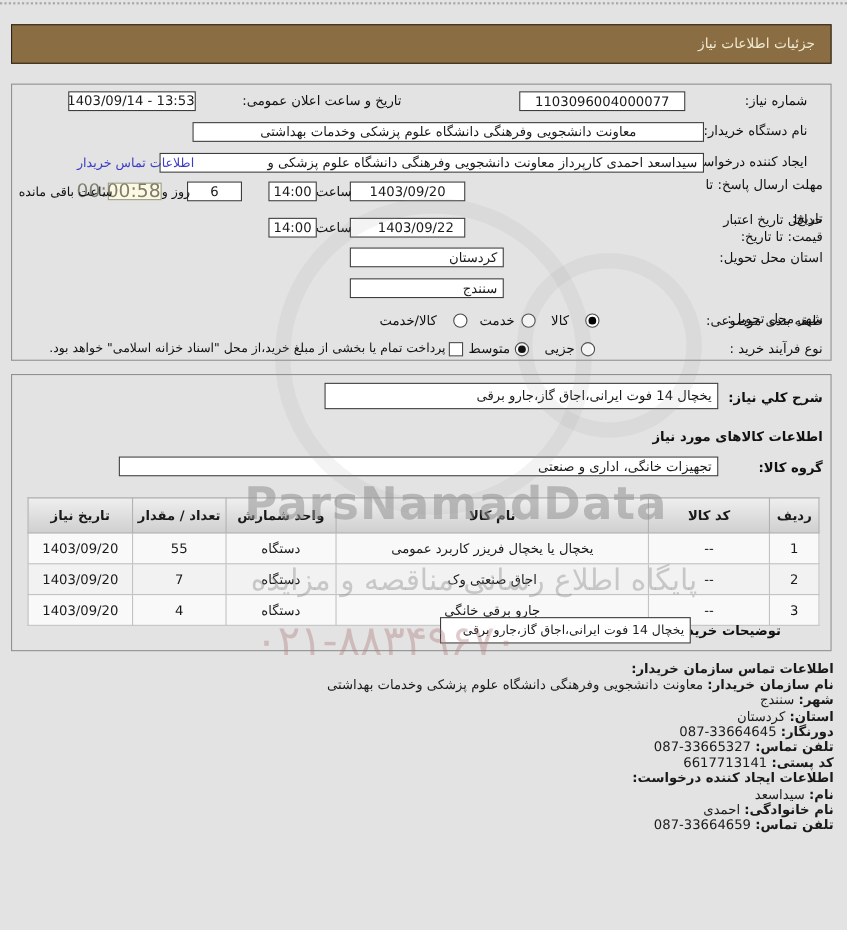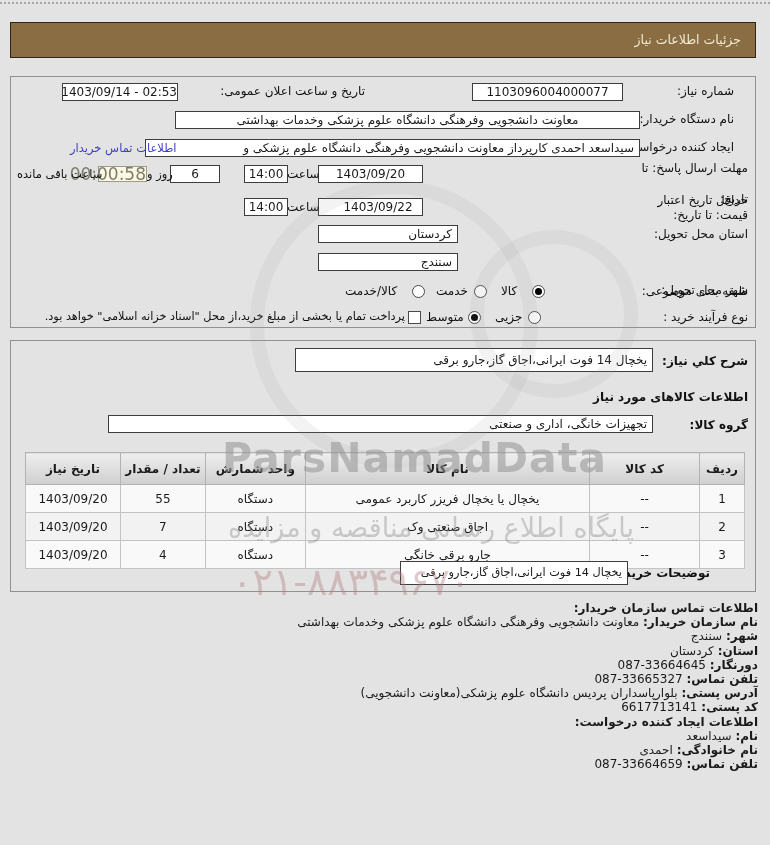--- a/index.html
+++ b/index.html
@@ -52,21 +52,21 @@
   <div class="abs wm wm-fa" style="left:228px;top:512px;text-align:right;">پایگاه اطلاع رسانی مناقصه و مزایده</div>
   <div class="abs wm wm-phone" style="left:232px;top:548px;margin-top:12px;">۰۲۱-۸۸۳۴۹۶۷۰</div>
 
   <div class="abs titlebar">جزئیات اطلاعات نیاز</div>
 
   <div class="abs gbox" style="top:76px;height:252px;"></div>
 
   <div class="abs lbl" style="right:36px;top:84px;">شماره نیاز:</div>
   <div class="abs inp ctr" style="left:472px;top:83px;width:151px;">1103096004000077</div>
   <div class="abs lbl" style="right:405px;top:84px;">تاریخ و ساعت اعلان عمومی:</div>
-  <div class="abs inp ctr" style="left:62px;top:83px;width:116px;">02:53 - 1403/09/14</div>
+  <div class="abs inp ctr" style="left:62px;top:83px;width:116px;">13:53 - 1403/09/14</div>
 
   <div class="abs lbl" style="right:36px;top:112px;">نام دستگاه خریدار:</div>
   <div class="abs inp ctr" style="left:175px;top:111px;width:465px;">معاونت دانشجویی وفرهنگی دانشگاه علوم پزشکی وخدمات بهداشتی</div>
 
   <div class="abs lbl" style="right:36px;top:140px;">ایجاد کننده درخواست:</div>
   <div class="abs inp rgt" style="left:145px;top:139px;width:495px;">سیداسعد احمدی کارپرداز معاونت دانشجویی وفرهنگی دانشگاه علوم پزشکی و</div>
   <div class="abs link" style="left:70px;top:141px;font-size:11.5px;">اطلاعات تماس خریدار</div>
 
   <div class="abs lbl" style="right:22px;top:161px;">مهلت ارسال پاسخ: تا</div>
   <div class="abs lbl" style="right:22px;top:192px;">تاریخ:</div>
@@ -164,21 +164,20 @@
   <div class="abs blbl" style="right:60px;top:566px;">توضیحات خریدار:</div>
   <div class="abs inp rgt" style="left:400px;top:561px;width:228px;height:24px;line-height:22px;font-size:11.3px;">یخچال 14 فوت ایرانی،اجاق گاز،جارو برقی</div>
 
   <div class="abs contact" style="top:601px;">
     <div><b>اطلاعات تماس سازمان خریدار:</b></div>
     <div><b>نام سازمان خریدار:</b> <span>معاونت دانشجویی وفرهنگی دانشگاه علوم پزشکی وخدمات بهداشتی</span></div>
     <div><b>شهر:</b> <span>سنندج</span></div>
     <div><b>استان:</b> <span>کردستان</span></div>
     <div><b>دورنگار:</b> <span>33664645-087</span></div>
     <div><b>تلفن تماس:</b> <span>33665327-087</span></div>
-    <div><b>آدرس پستی:</b> <span>بلوارپاسداران پردیس دانشگاه علوم پزشکی(معاونت دانشجویی)</span></div>
     <div><b>کد پستی:</b> <span>6617713141</span></div>
     <div><b>اطلاعات ایجاد کننده درخواست:</b></div>
     <div><b>نام:</b> <span>سیداسعد</span></div>
     <div><b>نام خانوادگی:</b> <span>احمدی</span></div>
     <div><b>تلفن تماس:</b> <span>33664659-087</span></div>
   </div>
 
 </div>
 
 </body></html>

